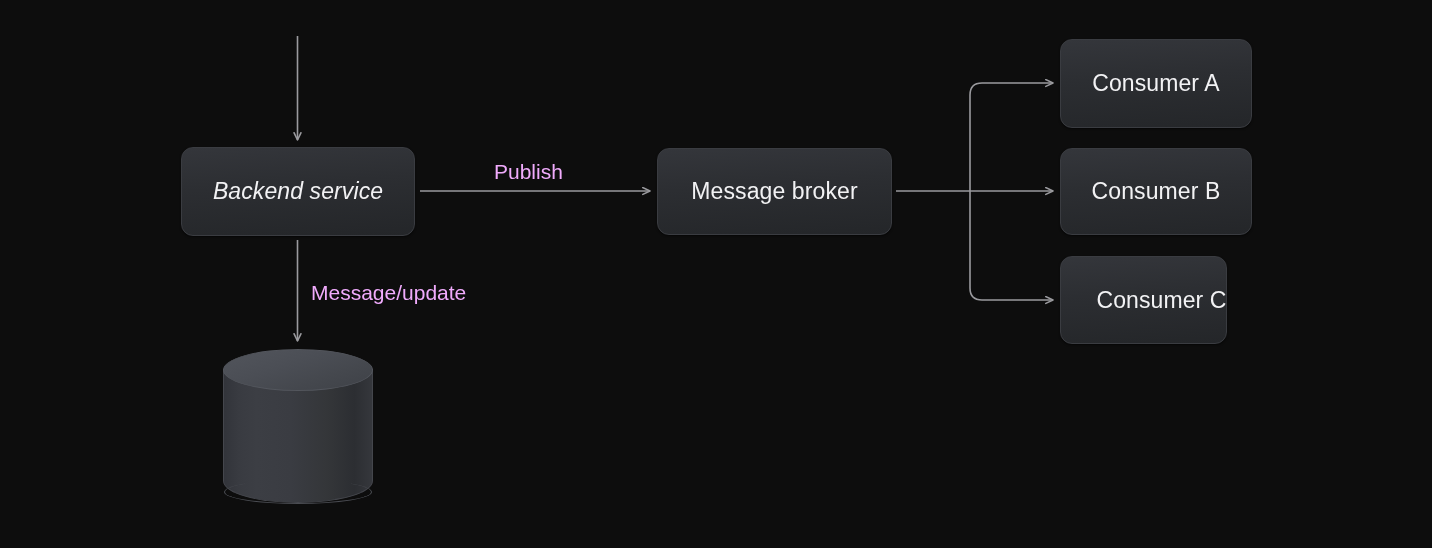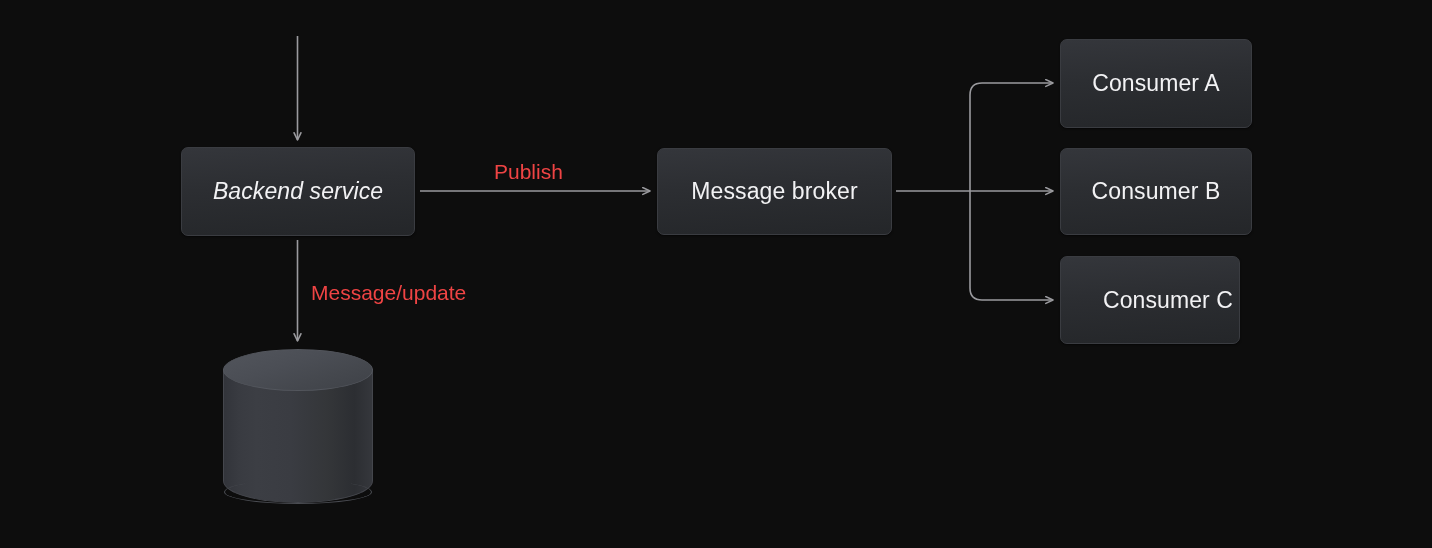--- a/index.html
+++ b/index.html
@@ -28,35 +28,35 @@
     width: 1432px;
     height: 548px;
     pointer-events: none;
   }
   .node-box {
     position: absolute;
     box-sizing: border-box;
     display: flex;
     align-items: center;
     justify-content: center;
-    border-radius: 7px;
+    border-radius: 12px;
     background: linear-gradient(176deg, #34363b 0%, #2c2e32 42%, #242629 100%);
     border: 1px solid #3a3c41;
     box-shadow: 0 1px 2px rgba(0,0,0,0.55);
   }
   .node-label {
     color: #f2f2f4;
     font-size: 23px;
     line-height: 1;
     letter-spacing: 0.1px;
     white-space: nowrap;
   }
   .edge-label {
     position: absolute;
-    color: #ef4444;
+    color: #f0abfc;
     font-size: 21px;
     line-height: 1;
     white-space: nowrap;
   }
   
   #database {
     position: absolute;
     left: 223px;
     top: 349px;
     width: 150px;
@@ -149,21 +149,21 @@
   </div>
 
   <div class="node-box" style="left:1060px; top:39px; width:192px; height:89px;">
     <span class="node-label">Consumer A</span>
   </div>
 
   <div class="node-box" style="left:1060px; top:148px; width:192px; height:87px;text-align:right;">
     <span class="node-label">Consumer B</span>
   </div>
 
-  <div class="node-box" style="left:1060px; top:256px; width:180px; height:88px;padding-left:36px;">
+  <div class="node-box" style="left:1060px; top:256px; width:167px; height:88px;padding-left:36px;">
     <span class="node-label">Consumer C</span>
   </div>
 
   <div id="database">
     <div id="db-body"></div>
     <div id="db-bottom-rim"></div>
     <div id="db-top"></div>
   </div>
 
   <span class="edge-label" style="left:494px; top:161px;">Publish</span>

